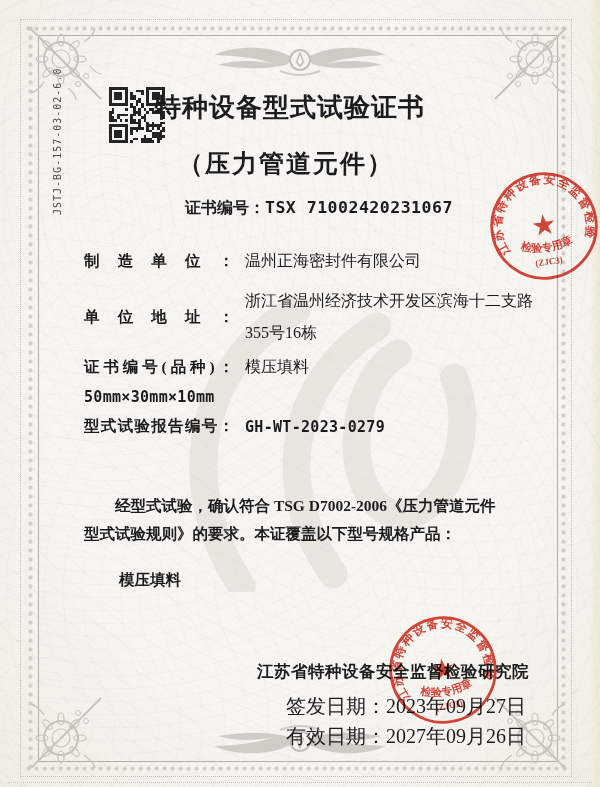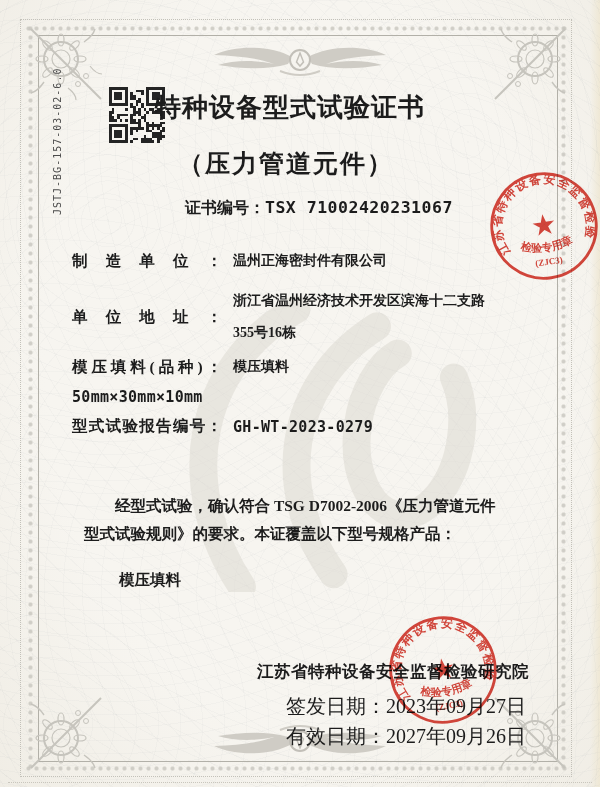--- a/index.html
+++ b/index.html
@@ -46,28 +46,28 @@
     font-size:10px; letter-spacing:1px; color:#4b4b4b; white-space:nowrap;}
   .qr{position:absolute; left:109px; top:87px;}
   .title{position:absolute; left:0; right:20px; top:90px; text-align:center;
     font-size:26px; font-weight:700; letter-spacing:1px;}
   .subtitle{position:absolute; left:0; right:28px; top:147px; text-align:center;
     font-size:25px; font-weight:700; letter-spacing:2px;}
   .certno{position:absolute; left:185px; top:198px; font-size:16px; font-weight:700;}
   .certno .val{font-family:"DejaVu Sans Mono","Liberation Mono",monospace;
     font-weight:700; font-size:16.5px; letter-spacing:.5px; margin-left:0;}
   
-  .fields{position:absolute; left:72px; top:251px; width:456px;}
+  .fields{position:absolute; left:84px; top:251px; width:456px;}
   .frow{display:flex; align-items:flex-start; line-height:20px; margin-bottom:9px;}
   .frow.r1{margin-bottom:14px;}
   .frow.r2{margin-bottom:8px;}
   .frow.r2 .f-label{align-self:center;}
   .f-label{display:inline-block; width:150px; min-width:150px; margin-right:11px;
     font-size:15.5px; font-weight:700; text-align:justify; text-align-last:justify;}
-  .f-value{font-size:14px; font-weight:700; white-space:pre-line;}
+  .f-value{font-size:16px; font-weight:400; white-space:pre-line;}
   .frow.r2 .f-value{line-height:32px;}
   .f-value.mono{font-family:"DejaVu Sans Mono","Liberation Mono",monospace;
     font-weight:700; font-size:15px; letter-spacing:.3px; padding-top:1px;}
   
   .statement{position:absolute; left:84px; top:492px; width:462px;
     font-size:15.5px; font-weight:600; line-height:28px;
     text-indent:2em; white-space:pre-line;}
   .covered{position:absolute; left:119px; top:570px; font-size:15.5px; font-weight:700;}
   
   .issuer{position:absolute; left:257px; top:661px; font-size:16.5px; font-weight:700; letter-spacing:.5px;}
@@ -347,21 +347,21 @@
     <div class="frow r1">
       <span class="f-label">制造单位：</span>
       <span class="f-value">温州正海密封件有限公司</span>
     </div>
     <div class="frow r2">
       <span class="f-label">单位地址：</span>
       <span class="f-value">浙江省温州经济技术开发区滨海十二支路
 355号16栋</span>
     </div>
     <div class="frow">
-      <span class="f-label">模压填料(品种)：</span>
+      <span class="f-label">证书编号(品种)：</span>
       <span class="f-value">模压填料</span>
     </div>
     <div class="frow">
       <span class="f-value mono">50mm×30mm×10mm</span>
     </div>
     <div class="frow">
       <span class="f-label">型式试验报告编号：</span>
       <span class="f-value mono">GH-WT-2023-0279</span>
     </div>
   </div>

